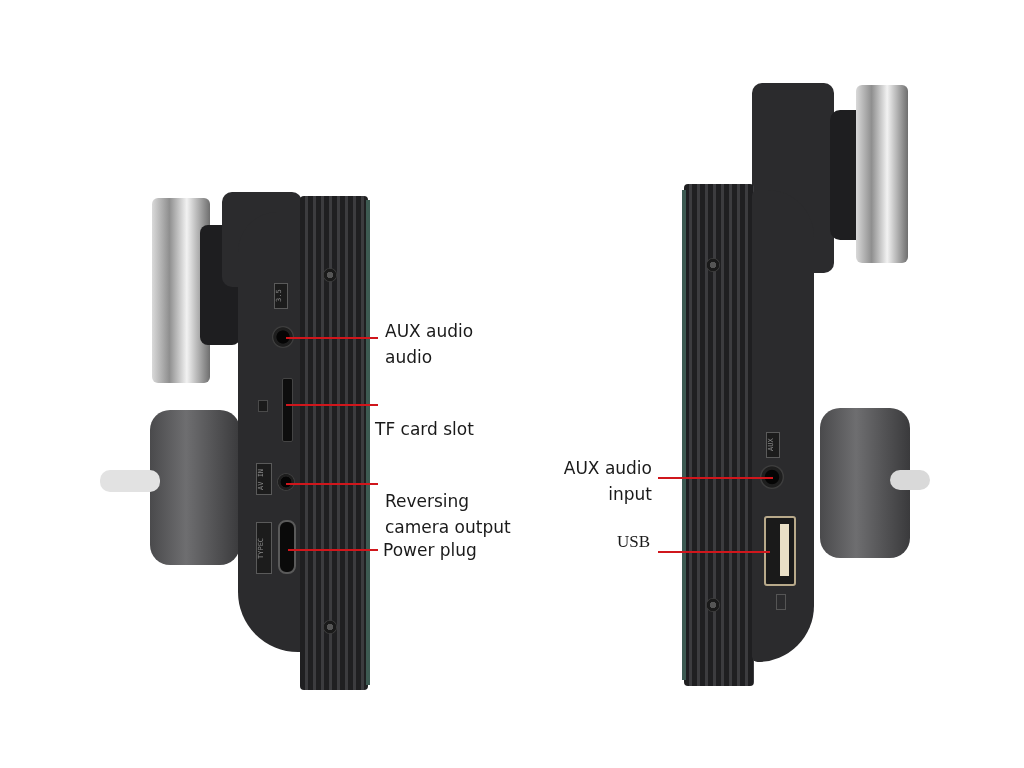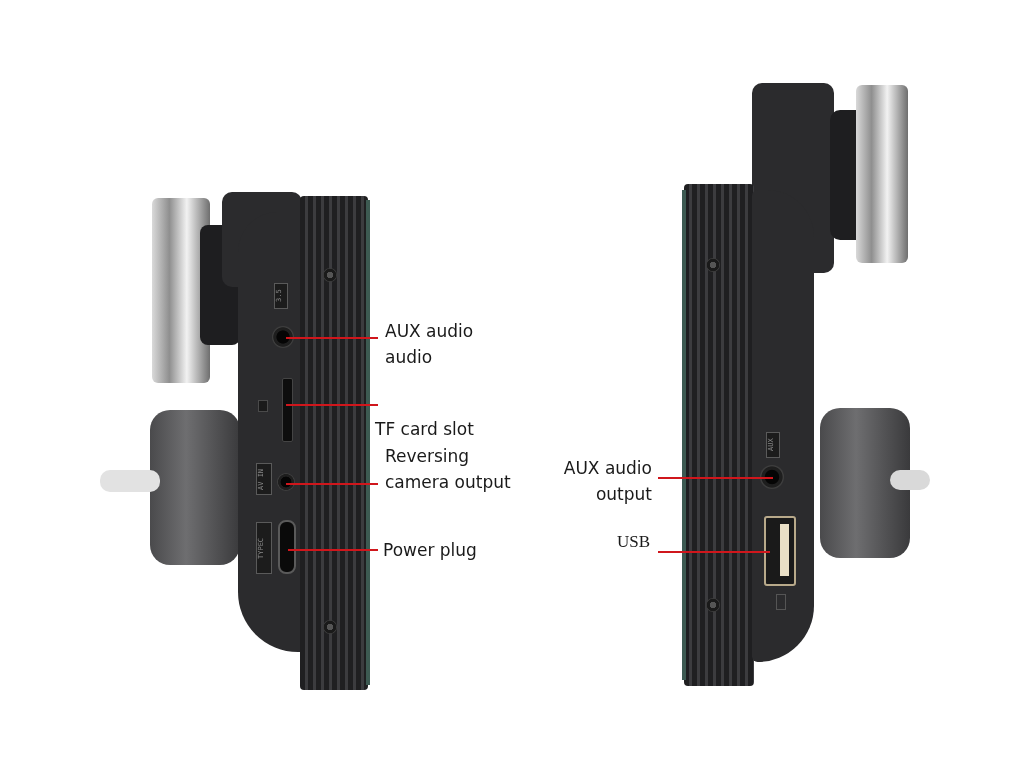--- a/index.html
+++ b/index.html
@@ -51,21 +51,21 @@
 <div class="line" style="left:286px;top:337px;width:92px;"></div>
 <div class="label" style="left:385px;top:318px;">
   <div>AUX audio</div>
   <div>audio</div>
 </div>
 
 <div class="line" style="left:286px;top:404px;width:92px;"></div>
 <div class="label" style="left:375px;top:393px;margin-top:23px;">TF card slot</div>
 
 <div class="line" style="left:286px;top:483px;width:92px;"></div>
-<div class="label" style="left:385px;top:443px;">
+<div class="label" style="left:385px;top:488px;">
   <div>Reversing</div>
   <div>camera output</div>
 </div>
 
 <div class="line" style="left:288px;top:549px;width:90px;"></div>
 <div class="label" style="left:383px;top:537px;">Power plug</div>
 
 <div>
 
   <div class="abs body-dark" style="left:752px;top:83px;width:82px;height:190px;border-radius:10px;"></div>
@@ -86,19 +86,19 @@
   <div class="jack" style="left:760px;top:465px;width:24px;height:24px;"></div>
   <div class="abs" style="left:764px;top:516px;width:28px;height:66px;background:#1a1a1a;border:2px solid #b8a98a;border-radius:3px;">
     <div class="abs" style="left:14px;top:6px;width:9px;height:52px;background:#e9dfc6;"></div>
   </div>
   <div class="abs" style="left:776px;top:594px;width:8px;height:14px;border:1px solid #555;"></div>
 </div>
 
 <div class="line" style="left:658px;top:477px;width:115px;"></div>
 <div class="label right" style="left:530px;top:455px;width:122px;">
   <div>AUX audio</div>
-  <div>output</div>
+  <div>input</div>
 </div>
 
 <div class="line" style="left:658px;top:551px;width:112px;"></div>
 <div class="label right" style="left:560px;top:529px;width:90px;height:34px;overflow:hidden;font-family:Liberation Serif, serif;">
   <div>USB</div>
 </div>
 
 </body></html>

